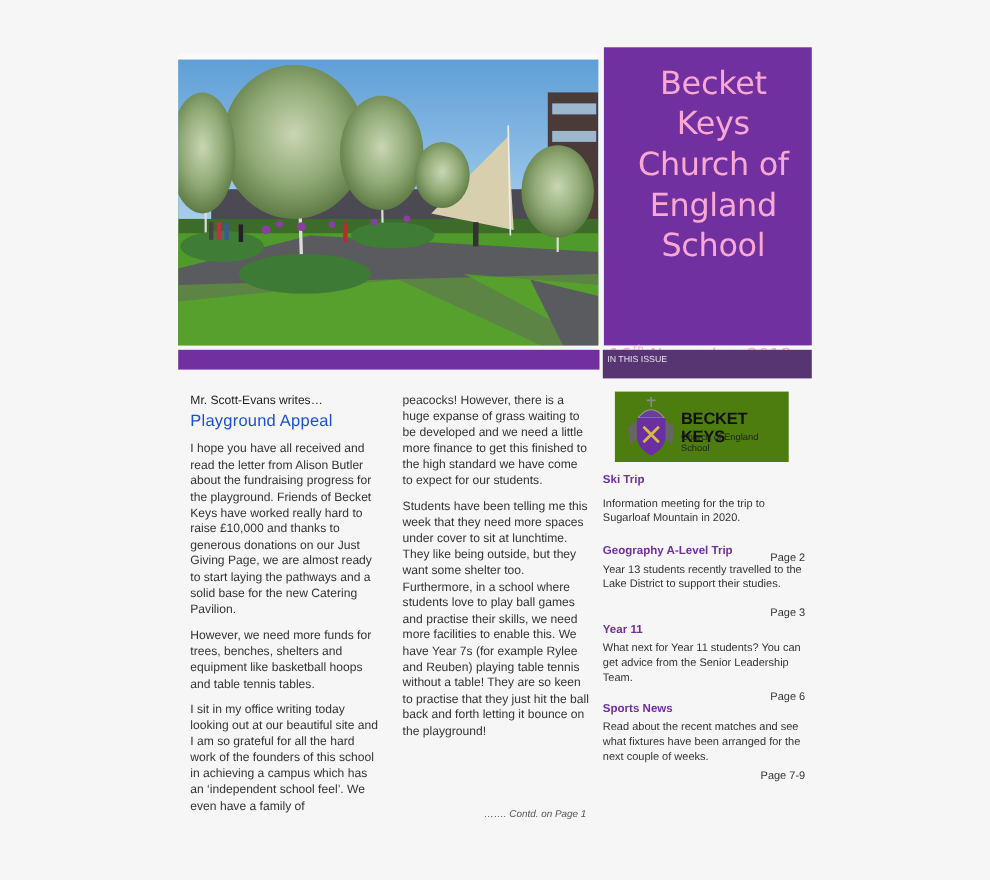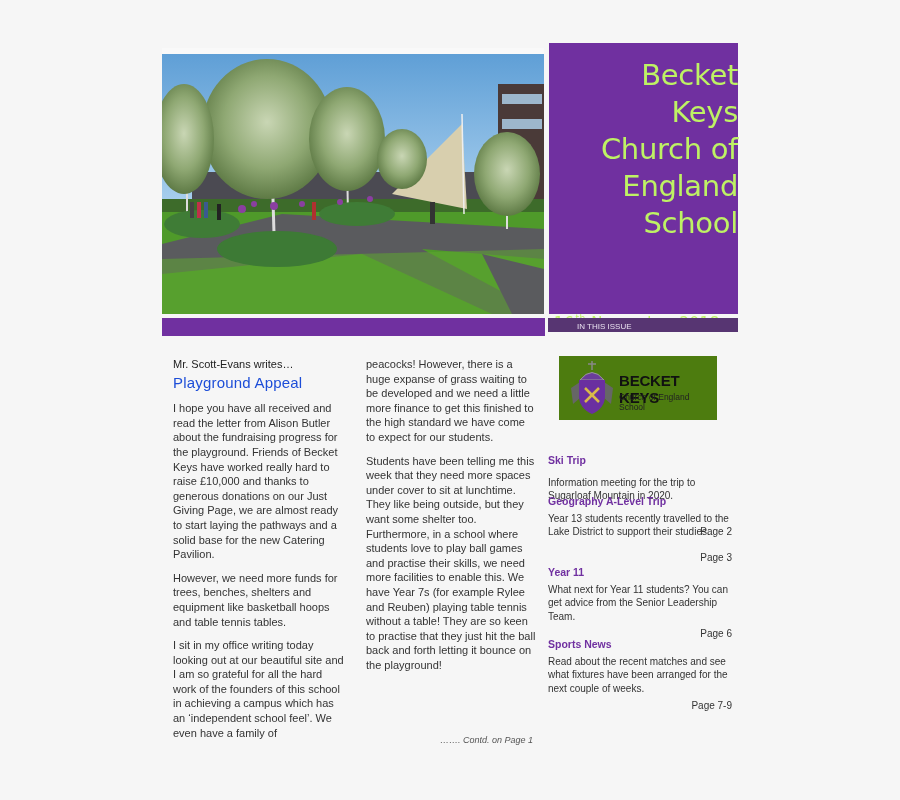--- a/index.html
+++ b/index.html
@@ -13,35 +13,35 @@
   .hero {
     position:absolute; left:162px; top:48px; width:382px; height:266px; overflow:hidden;
     background:linear-gradient(#6fa8dc 0%, #9cc7ea 40%, #7aa96a 55%, #4f8b35 70%, #3f7a26 100%);
     border-top:6px solid #f9f9f9; box-sizing:border-box;
   }
   .hero svg { position:absolute; left:0; top:0; width:100%; height:100%; }
 
   
   .title-block {
     position:absolute; left:549px; top:43px; width:189px; height:271px; background:#7030a0;
-    color:#bef264; box-sizing:border-box; padding:14px 0 0 10px; text-align:right;
+    color:#f9a8d4; box-sizing:border-box; padding:14px 0 0 10px; text-align:center;
   }
   .title-block .school {
     font-family:"DejaVu Sans", sans-serif; font-size:29px; line-height:37px; font-weight:normal;
     letter-spacing:-0.3px; margin:0;
   }
   .title-block .date {
     position:absolute; right:18px; top:226px; font-size:15px; letter-spacing:0.6px; white-space:nowrap;margin-top:44px;
   }
   .title-block .date sup { font-size:9px; vertical-align:7px; margin-left:1px; }
 
   .bar-left { position:absolute; left:162px; top:318px; width:383px; height:18px; background:#7030a0; }
   .bar-right {
-    position:absolute; left:548px; top:318px; width:190px; height:14px; background:#573572;
-    color:#e8e0ef; font-size:8px; line-height:18px; padding-left:29px; box-sizing:border-box;
+    position:absolute; left:548px; top:318px; width:190px; height:26px; background:#573572;
+    color:#e8e0ef; font-size:8px; line-height:18px; padding-left:4px; box-sizing:border-box;
     font-family:"Liberation Sans", sans-serif;
   }
 
   
   .col { position:absolute; font-family:"Liberation Sans", sans-serif; font-size:11px; line-height:14.6px; color:#333; }
   .col p { margin:0 0 9px 0; }
   .col1 { left:173px; top:357px; width:172px; }
   .col2 { left:366px; top:357px; width:170px; }
   .byline { font-weight:normal; font-size:11px; color:#222; margin-bottom:4px; }
   .headline { font-size:15px; color:#1d4ed8; margin:0 0 11px 0; font-weight:normal; letter-spacing:0.2px; }
@@ -163,21 +163,21 @@
     <path d="M46 28 L37 22 L37 38 L44 44 Z" fill="#666"></path>
     <path d="M12 20 L38 20 L38 36 Q38 48 25 54 Q12 48 12 36 Z" fill="#6a2fa0"></path>
     <line x1="18" y1="28" x2="32" y2="42" stroke="#d8b94a" stroke-width="2.5"></line>
     <line x1="32" y1="28" x2="18" y2="42" stroke="#d8b94a" stroke-width="2.5"></line>
   </svg>
   <div class="logo-name">BECKET KEYS</div>
   <div class="logo-sub">Church of England School</div>
 </div>
 
 <div class="side" style="top:430px;">
-  <h4 style="margin-bottom:8px;margin-top:24px;">Ski Trip</h4>
+  <h4 style="margin-bottom:8px;">Ski Trip</h4>
   <div>Information meeting for the trip to Sugarloaf Mountain in 2020.</div>
   <div class="pg" style="margin-top:22px;">Page 2</div>
 </div>
 <div class="side" style="top:495px;">
   <h4>Geography A-Level Trip</h4>
   <div>Year 13 students recently travelled to the Lake District to support their studies.</div>
   <div class="pg" style="margin-top:12px;">Page 3</div>
 </div>
 <div class="side" style="top:566px;">
   <h4>Year 11</h4>

